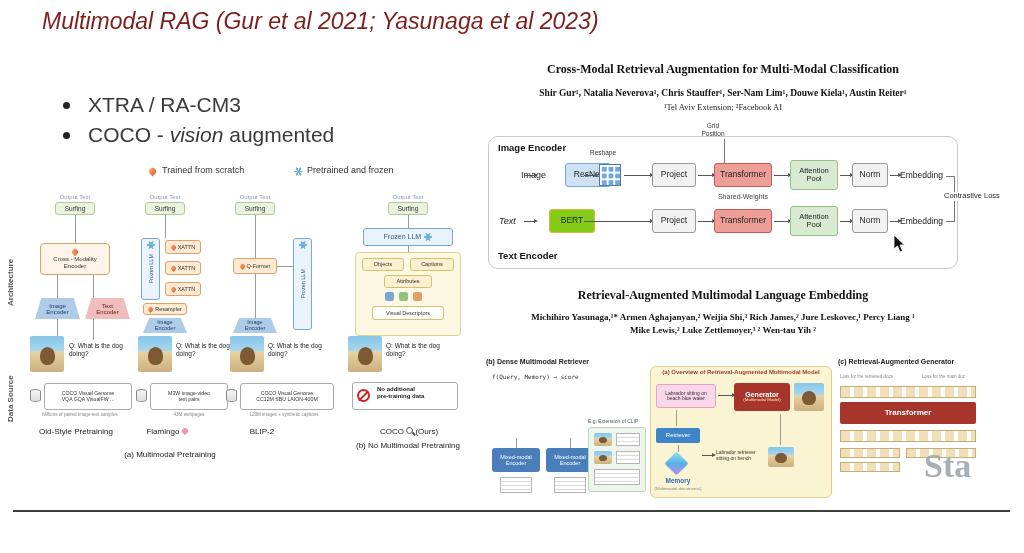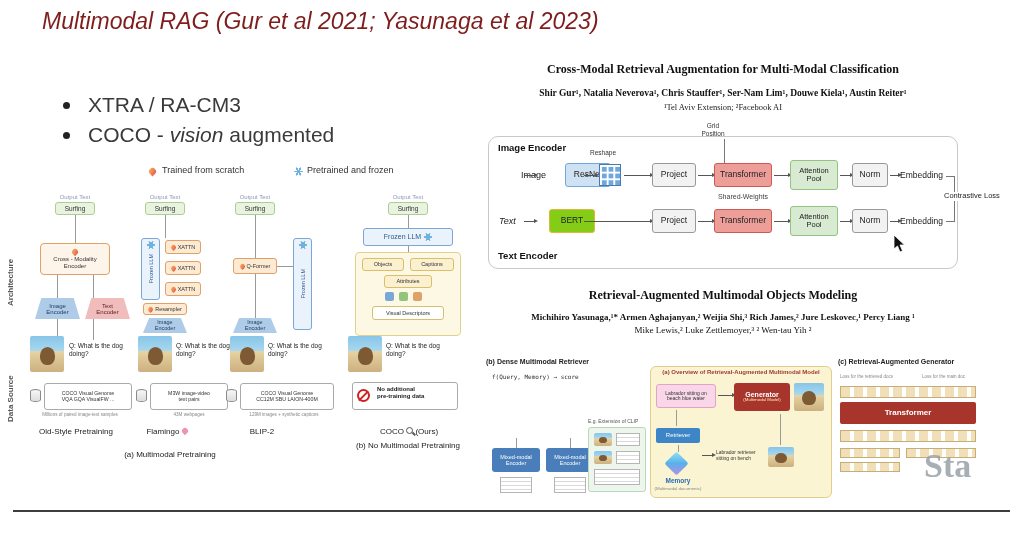--- a/index.html
+++ b/index.html
@@ -234,23 +234,23 @@
     <div class="arr" style="left:890px;top:221px;width:8px;"></div>
     <div class="abs" style="left:900px;top:216px;font-size:8.5px;color:#222;">Embedding</div>
 
     <div class="vline" style="left:954px;top:176px;height:46px;background:#777;"></div>
     <div class="hline" style="left:946px;top:176px;width:8px;background:#777;"></div>
     <div class="hline" style="left:946px;top:221px;width:8px;background:#777;"></div>
     <div class="abs" style="left:942px;top:192px;font-size:7.5px;color:#222;background:#fff;padding:0 2px;">Contrastive Loss</div>
   </div>
 
   <div>
-    <div class="abs ctr serif" style="left:488px;top:288px;width:470px;font-size:12px;font-weight:bold;color:#111;">Retrieval-Augmented Multimodal Objects Modeling</div>
+    <div class="abs ctr serif" style="left:488px;top:288px;width:470px;font-size:12px;font-weight:bold;color:#111;">Retrieval-Augmented Multimodal Language Embedding</div>
     <div class="abs ctr serif" style="left:468px;top:312px;width:510px;font-size:9px;font-weight:bold;color:#111;">Michihiro Yasunaga,¹* Armen Aghajanyan,² Weijia Shi,³ Rich James,² Jure Leskovec,¹ Percy Liang ¹</div>
-    <div class="abs ctr serif" style="left:488px;top:325px;width:470px;font-size:9px;font-weight:normal;color:#111;">Mike Lewis,² Luke Zettlemoyer,³ ² Wen-tau Yih ²</div>
+    <div class="abs ctr serif" style="left:488px;top:325px;width:470px;font-size:9px;font-weight:bold;color:#111;">Mike Lewis,² Luke Zettlemoyer,³ ² Wen-tau Yih ²</div>
 
     <div class="abs" style="left:486px;top:358px;font-size:7px;font-weight:bold;color:#222;">(b) Dense Multimodal Retriever</div>
     <div class="abs" style="left:492px;top:373px;font-size:6px;font-family:'DejaVu Sans Mono',monospace;color:#333;">f(Query, Memory) → score</div>
     <div class="vline" style="left:516px;top:438px;height:10px;"></div>
     <div class="vline" style="left:570px;top:438px;height:10px;"></div>
     <div class="box pre" style="left:492px;top:448px;width:48px;height:24px;background:#4a7ebb;border-radius:3px;color:#fff;font-size:5.5px;">Mixed-modal
 Encoder</div>
     <div class="box pre" style="left:546px;top:448px;width:48px;height:24px;background:#4a7ebb;border-radius:3px;color:#fff;font-size:5.5px;">Mixed-modal
 Encoder</div>
     <div class="docicon" style="left:500px;top:477px;width:32px;height:16px;"></div>

